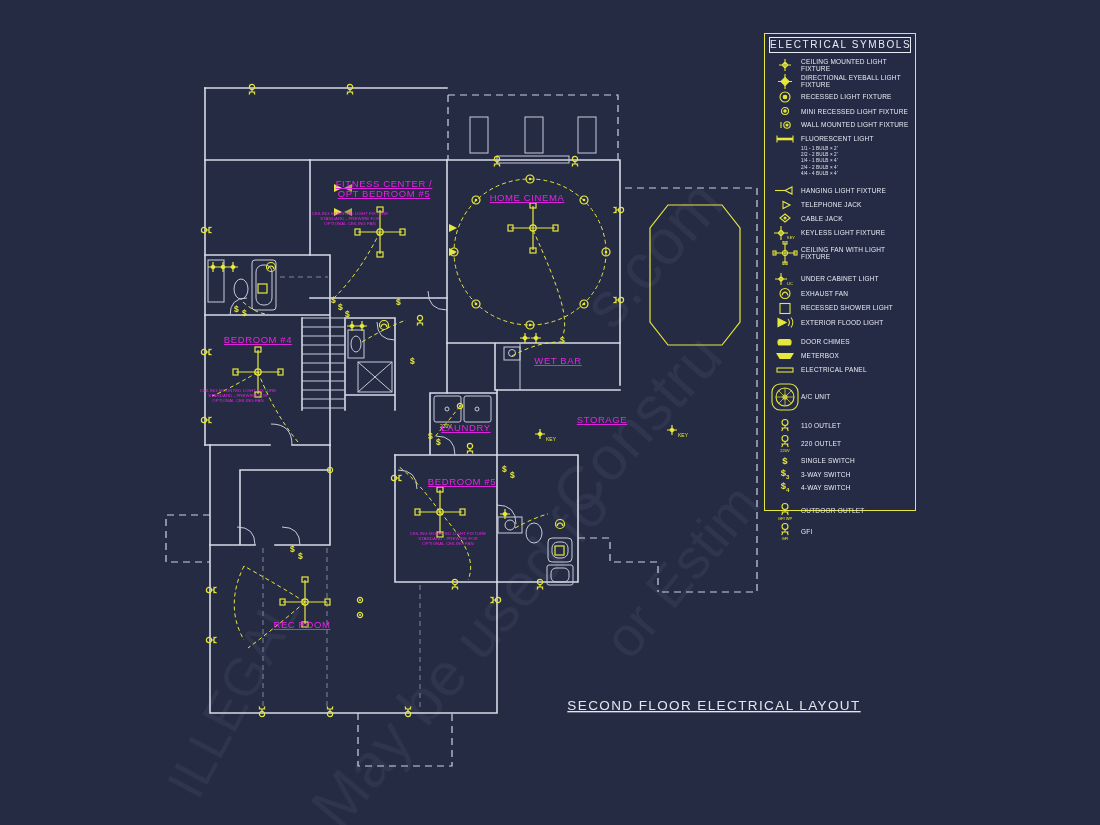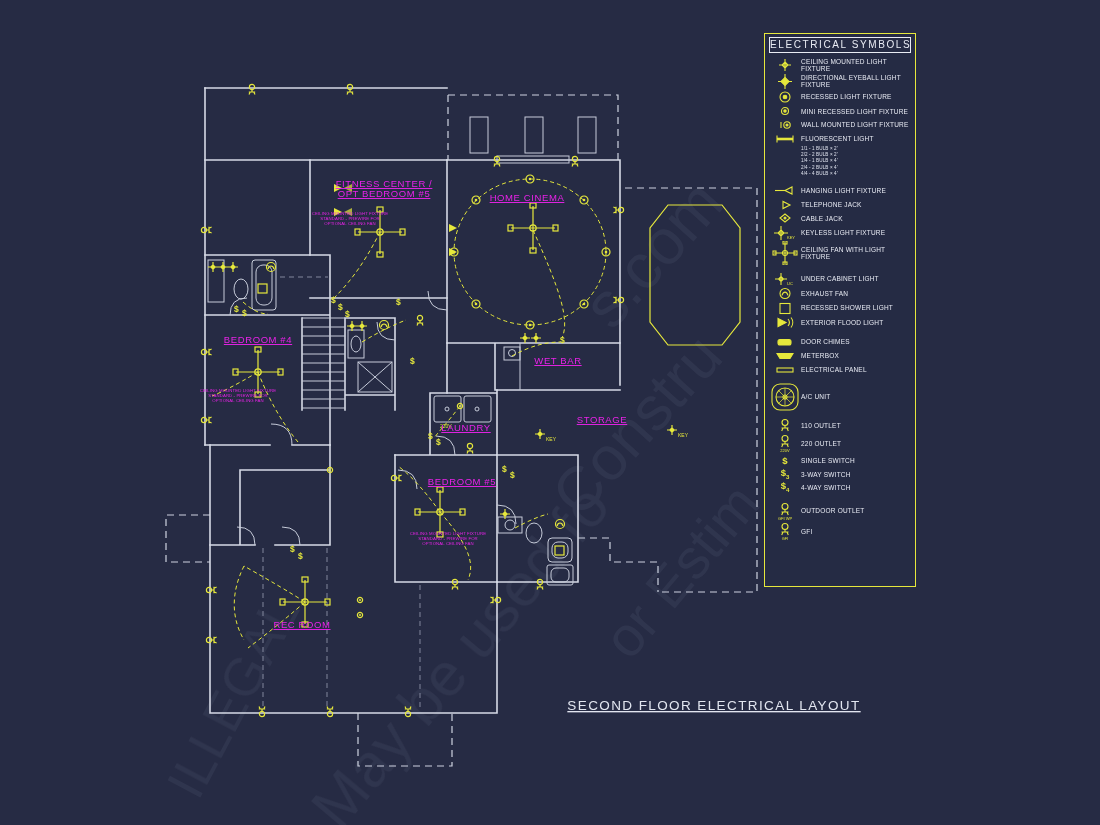--- a/index.html
+++ b/index.html
@@ -14,21 +14,21 @@
   .yel{stroke:#e6e83c;stroke-width:1.2;fill:none;}
   .yeld{stroke:#e6e83c;stroke-width:1;fill:none;stroke-dasharray:4 3;}
   .yfill{fill:#e6e83c;stroke:none;}
   .rlabel{fill:#e822e8;font-size:9.5px;letter-spacing:.6px;text-decoration:underline;}
   .rnote{fill:#e822e8;font-size:4.3px;letter-spacing:.1px;}
   .keytx{fill:#e6e83c;font-size:5px;}
   .swt{fill:#e6e83c;font-size:8.5px;font-weight:bold;}
   .ptitle{fill:#e2e6f0;font-size:13.5px;letter-spacing:1.4px;text-decoration:underline;}
   .wm{fill:#ccd3e8;opacity:.06;font-family:"Liberation Serif",serif;}
   
-  .legend{position:absolute;left:764px;top:33px;width:152px;height:554px;
+  .legend{position:absolute;left:764px;top:33px;width:152px;height:478px;
           border:1.4px solid #e6e83c;background:rgba(38,43,68,.35);box-sizing:border-box;
           padding:3px 4px 2px 4px;z-index:5;}
   .legend-title{border:1.2px solid #e9ecf4;color:#e9ecf4;font-size:10px;letter-spacing:1.6px;
           text-align:center;padding:1px 0 2px 0;margin-bottom:4px;white-space:nowrap;overflow:hidden;}
   .lg-row{display:flex;align-items:center;min-height:12.5px;padding:.6px 0;}
   .lg-row.gap{margin-top:6px;}
   .lg-ic{width:32px;flex:0 0 32px;display:flex;justify-content:center;align-items:center;color:#e6e83c;}
   .lg-ic .sw{color:#e6e83c;font-weight:bold;font-size:9.5px;line-height:8px;}
   .lg-ic .sw sub{font-size:6px;}
   .lg-tx{color:#e9ecf4;font-size:6.5px;letter-spacing:.2px;line-height:7.5px;}

